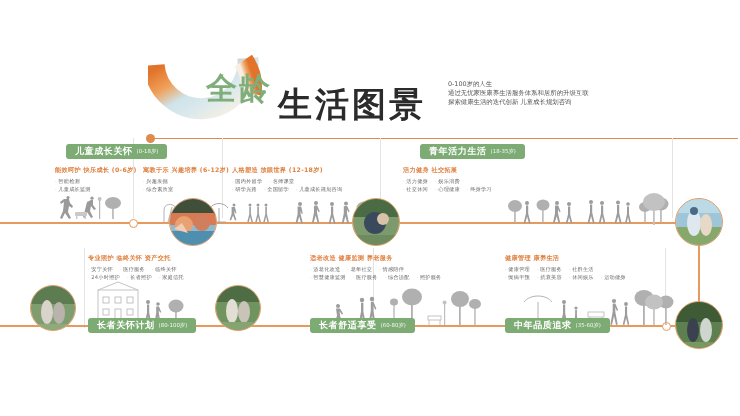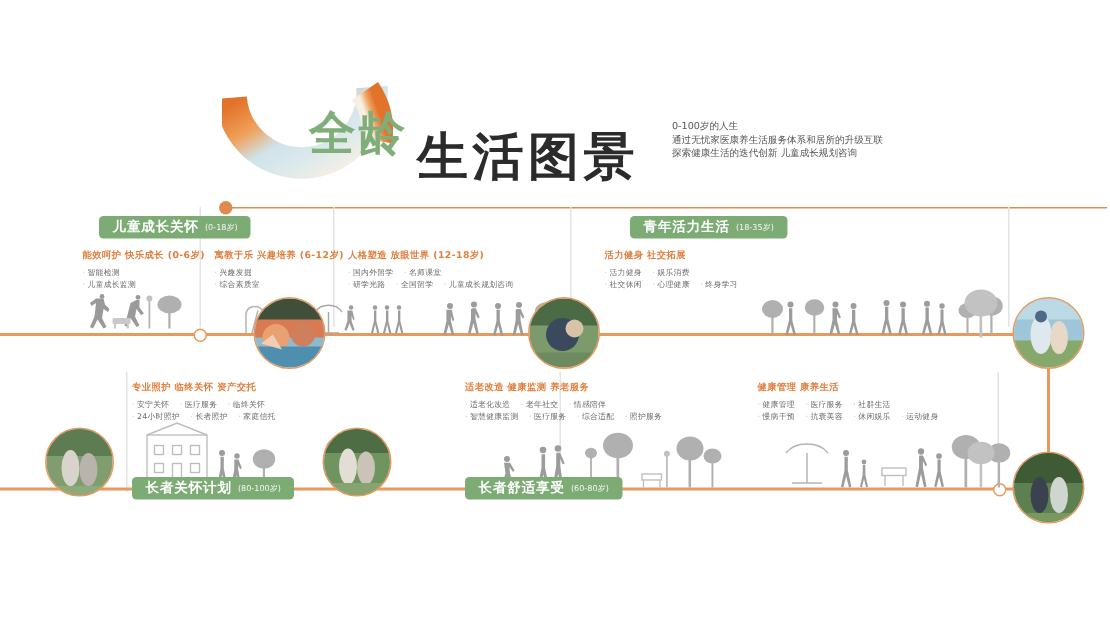--- a/index.html
+++ b/index.html
@@ -486,20 +486,24 @@
       </div>
       <div class="row">
         <span class="it">慢病干预</span>
         <span class="it">抗衰美容</span>
         <span class="it">休闲娱乐</span>
         <span class="it">运动健身</span>
       </div>
     </div>
   </div>
 
+  <div class="badge" style="left:505px;top:318px;">
+    <span class="bt">中年品质追求</span>
+    <span class="bage">(35-60岁)</span>
+  </div>
 
   <div class="photo" style="left:169px;top:198px;width:46px;height:46px;">
     <svg class="ph" viewBox="0 0 46 46" preserveAspectRatio="none">
       <rect width="46" height="46" fill="#8fb9cf"></rect>
       <path d="M0,0 H46 V16 H0 Z" fill="#3f4f3a"></path>
       <path d="M0,14 H46 V26 H0 Z" fill="#d97a52"></path>
       <circle cx="14" cy="26" r="9" fill="#e8a173"></circle>
       <circle cx="32" cy="24" r="8" fill="#cf7f5e"></circle>
       <path d="M0,32 H46 V46 H0 Z" fill="#4e8fb0"></path>
       <path d="M4,30 l8,-6 l6,10 z" fill="#f0cdb4"></path>

